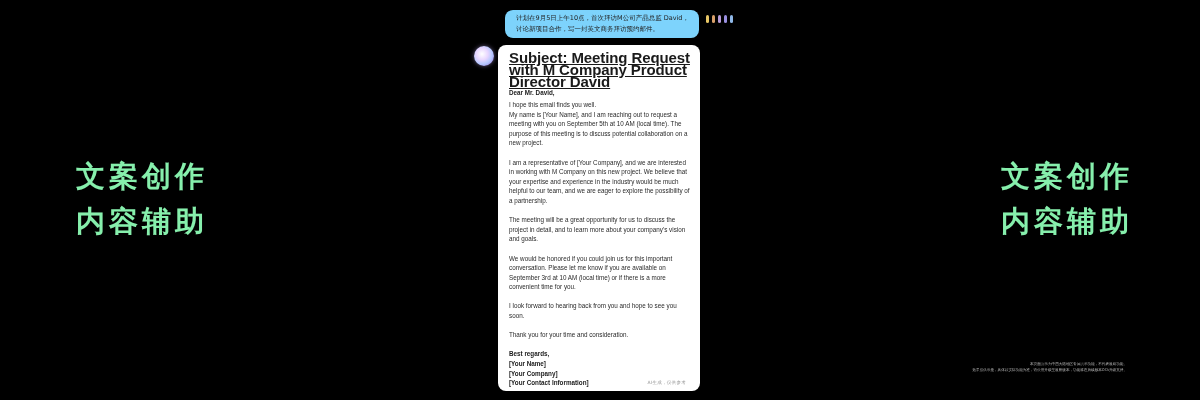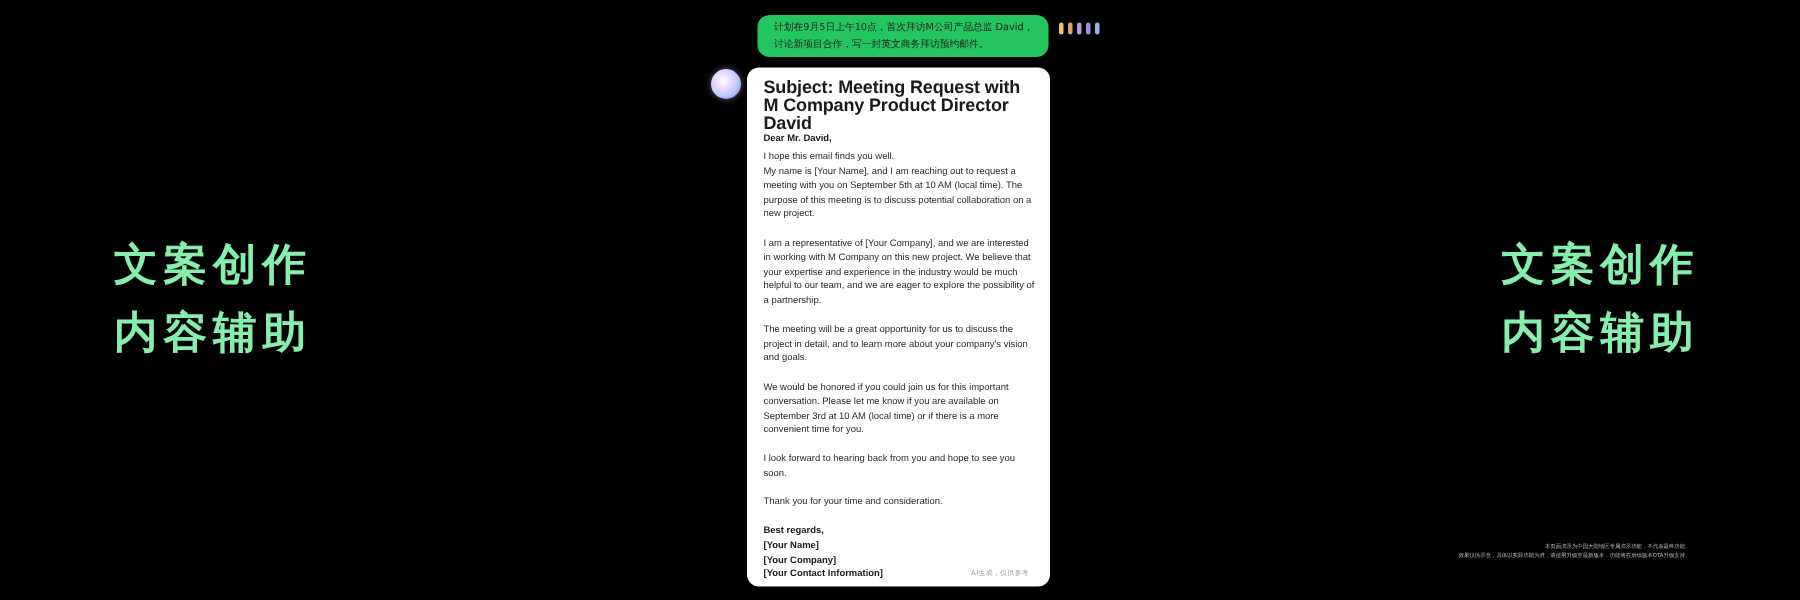--- a/index.html
+++ b/index.html
@@ -10,39 +10,39 @@
   .side-title {
     position: absolute; color: #86efac; font-weight: bold; font-size: 29px; letter-spacing: 4px;
     line-height: 45px; font-family: "DejaVu Sans", sans-serif;
   }
   .side-title.left { left: 76px; top: 154px; }
   .side-title.right { left: 1001px; top: 154px; }
   .side-title div { white-space: nowrap; }
 
   .prompt-bubble {
     position: absolute; left: 505px; top: 10px; width: 194px; height: 28px;
-    background: #22c55e; border-radius: 8px; padding: 3px 10px 3px 11px; box-sizing: border-box;
+    background: #7dd3fc; border-radius: 8px; padding: 3px 10px 3px 11px; box-sizing: border-box;
     font-size: 6.5px; color: #222; line-height: 11px;
     font-family: "DejaVu Sans", sans-serif;
   }
   .dots { position: absolute; left: 706px; top: 15px; display: flex; gap: 3px; }
   .dots span { width: 3px; height: 8px; border-radius: 2px; display: block; }
 
   .avatar {
     position: absolute; left: 474px; top: 46px; width: 20px; height: 20px; border-radius: 50%;
     background: radial-gradient(circle at 40% 40%, #ffffff 0%, #e8d6ff 35%, #b5c8ff 60%, #9d7fe0 85%, #6a5ab8 100%);
     box-shadow: 0 0 4px rgba(200,180,255,0.5);
   }
 
   .email-card {
     position: absolute; left: 498px; top: 45px; width: 202px; height: 346px;
     background: #fff; border-radius: 8px; box-sizing: border-box; padding: 7px 10px 0 11px;
     color: #1a1a1a;
   }
-  .subject { font-size: 12px; font-weight: bold; line-height: 12px; margin-bottom: 0; letter-spacing: -0.1px; }
+  .subject { font-size: 15px; font-weight: bold; line-height: 12px; margin-bottom: 0; letter-spacing: -0.1px; text-decoration: underline; }
   .greeting { font-size: 6.3px; font-weight: bold; line-height: 10px; margin-bottom: 2px; }
   .para { font-size: 6.3px; line-height: 9.6px; margin-bottom: 9.6px; color: #2a2a2a; }
   .para p { margin: 0; }
   .signature { font-size: 6.3px; font-weight: bold; line-height: 9.6px; }
   .footer-note {
     position: absolute; right: 14px; bottom: 6px; font-size: 4.5px; color: #9a9a9a;
     font-family: "DejaVu Sans", sans-serif; letter-spacing: 0.3px;
   }
 
   .disclaimer {

